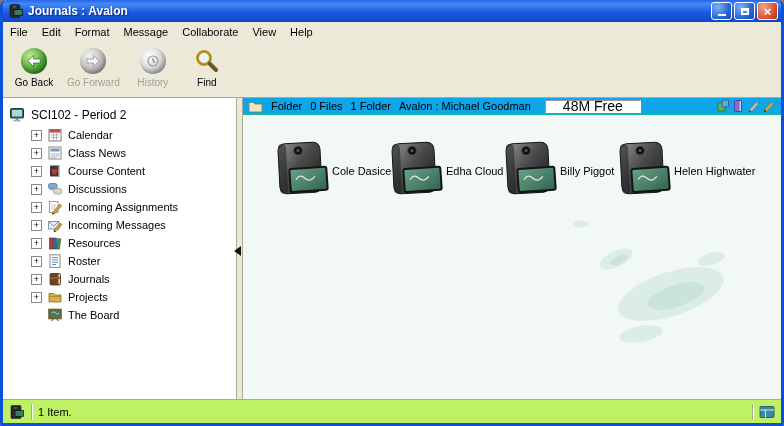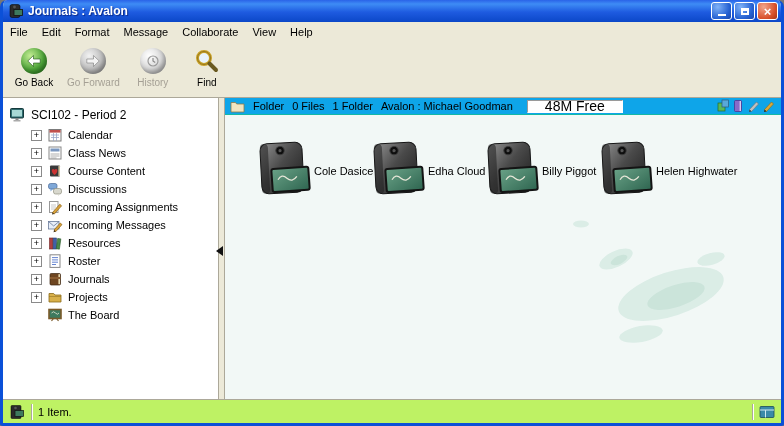--- a/index.html
+++ b/index.html
@@ -36,21 +36,21 @@
   .sphere{width:26px;height:26px;border-radius:50%;display:flex;align-items:center;justify-content:center;
     box-shadow:inset -2px -3px 4px rgba(0,0,0,.25)}
   .sphere.back{background:radial-gradient(circle at 35% 30%,#C2EC92,#4FA53A 55%,#277A1C 90%)}
   .sphere.fwd{background:radial-gradient(circle at 35% 30%,#F2F2F2,#BDBDBD 55%,#8F8F8F 90%)}
   .sphere.hist{background:radial-gradient(circle at 35% 30%,#FFFFFF,#DADADA 50%,#A6A6A6 90%)}
   .tb-label{font-size:10px;color:#000;white-space:nowrap}
   .tb-btn.disabled .tb-label{color:#A5A095}
 
   
   .main{flex:1;display:flex;min-height:0}
-  .tree-panel{width:216px;flex:none;background:#fff;border-right:1px solid #ACA899;
+  .tree-panel{width:234px;flex:none;background:#fff;border-right:1px solid #ACA899;
     padding-top:8px;overflow:hidden;position:relative}
   .splitter{width:6px;flex:none;background:#ECE9D8;border-right:1px solid #ACA899;position:relative;cursor:col-resize}
   .splitter-arrow{position:absolute;left:-3px;top:148px;width:0;height:0;
     border-top:5px solid transparent;border-bottom:5px solid transparent;border-right:7px solid #111}
 
   
   .tree-row{height:18px;display:flex;align-items:center;gap:5px;padding-left:28px;white-space:nowrap;cursor:default}
   .tree-row.root{padding-left:6px;font-size:12px;gap:6px;margin-bottom:2px}
   .expander{width:11px;height:11px;flex:none;border:1px solid #8a8a8a;background:#fff;
     position:relative;display:block}

